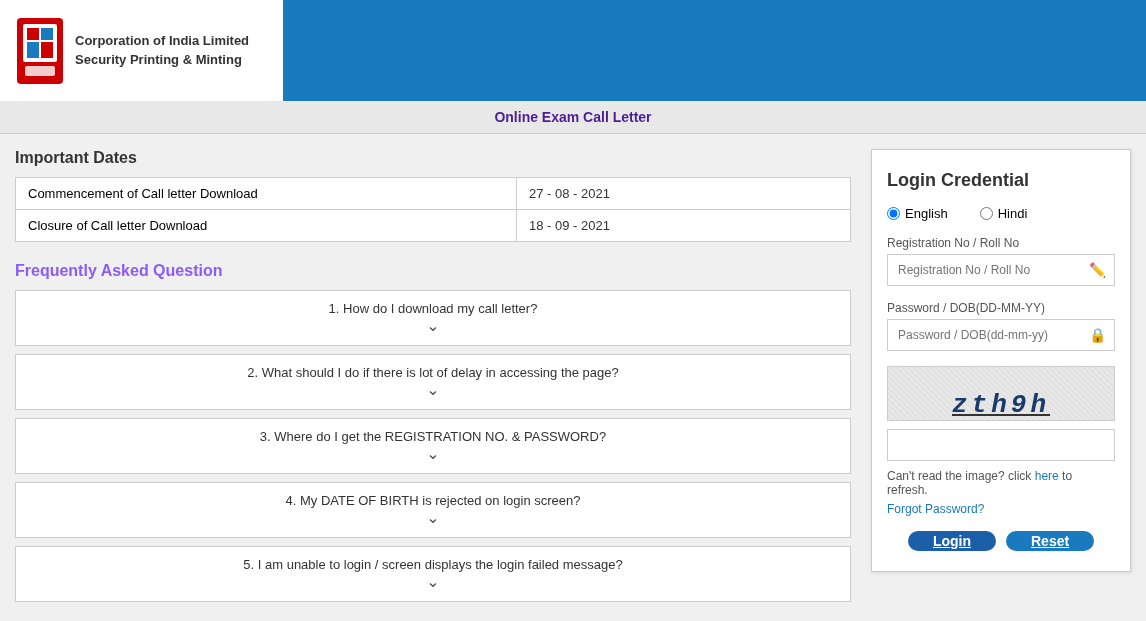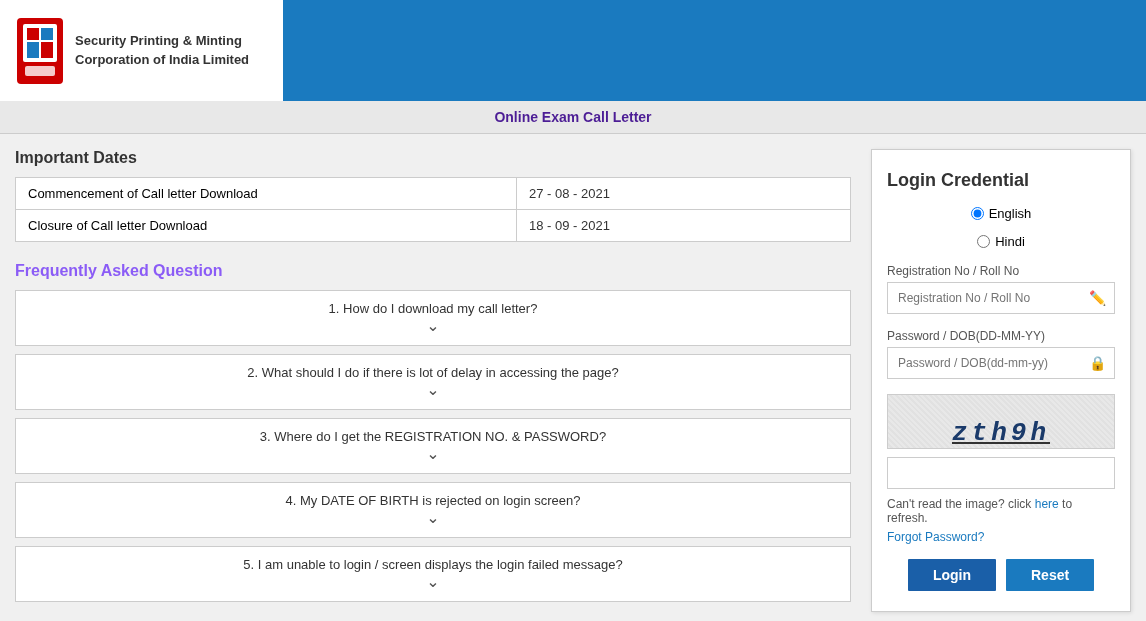--- a/index.html
+++ b/index.html
@@ -135,24 +135,23 @@
 
     .login-title {
       font-size: 18px;
       font-weight: bold;
       color: #333;
       margin-bottom: 15px;
     }
 
     .lang-selector {
       display: flex;
-      gap: 13px;
+      gap: 32px;
       margin-bottom: 15px;
       align-items: center;
-      flex-direction: column;
     }
     .lang-option {
       display: flex;
       align-items: center;
       gap: 5px;
       font-size: 13px;
       cursor: pointer;
     }
     .lang-option input[type="radio"] {
       cursor: pointer;
@@ -241,27 +240,28 @@
       display: block;
       margin-bottom: 15px;
     }
 
     .btn-row {
       display: flex;
       gap: 10px;
       justify-content: center;
     }
     .btn {
-      padding: 8px 25px;
+      padding: 2px 25px;
       border: none;
       cursor: pointer;
       font-size: 14px;
       font-weight: bold;
-      border-radius: 1px;
+      border-radius: 10px;
       color: white;
+      text-decoration: underline;
     }
     .btn-login {
       background: #1a5fa8;
     }
     .btn-reset {
       background: #1a7abf;
     }
   </style>
 </head>
 <body>
@@ -272,22 +272,22 @@
     <svg class="logo-icon" viewBox="0 0 50 70">
       <rect x="2" y="2" width="46" height="66" rx="4" fill="#cc0000"></rect>
       <rect x="8" y="8" width="34" height="38" rx="2" fill="white"></rect>
       <rect x="12" y="12" width="12" height="12" fill="#cc0000"></rect>
       <rect x="26" y="12" width="12" height="12" fill="#1a7abf"></rect>
       <rect x="12" y="26" width="12" height="16" fill="#1a7abf"></rect>
       <rect x="26" y="26" width="12" height="16" fill="#cc0000"></rect>
       <rect x="10" y="50" width="30" height="10" rx="2" fill="white" opacity="0.8"></rect>
     </svg>
     <div class="logo-text">
+      <div>Corporation of India Limited</div>
       <div>Security Printing &amp; Minting</div>
-      <div>Corporation of India Limited</div>
     </div>
   </div>
 </div>
 
 <div class="subtitle-bar">Online Exam Call Letter</div>
 
 <div class="main-container">
 
   <div class="left-panel">
 

